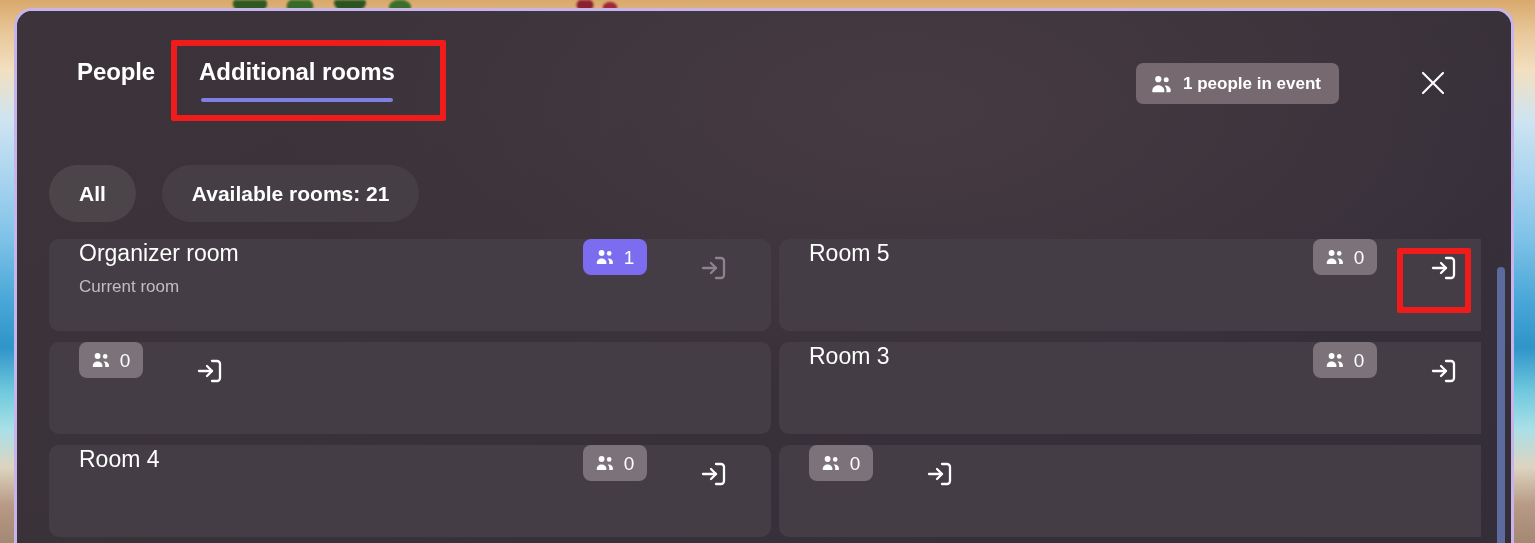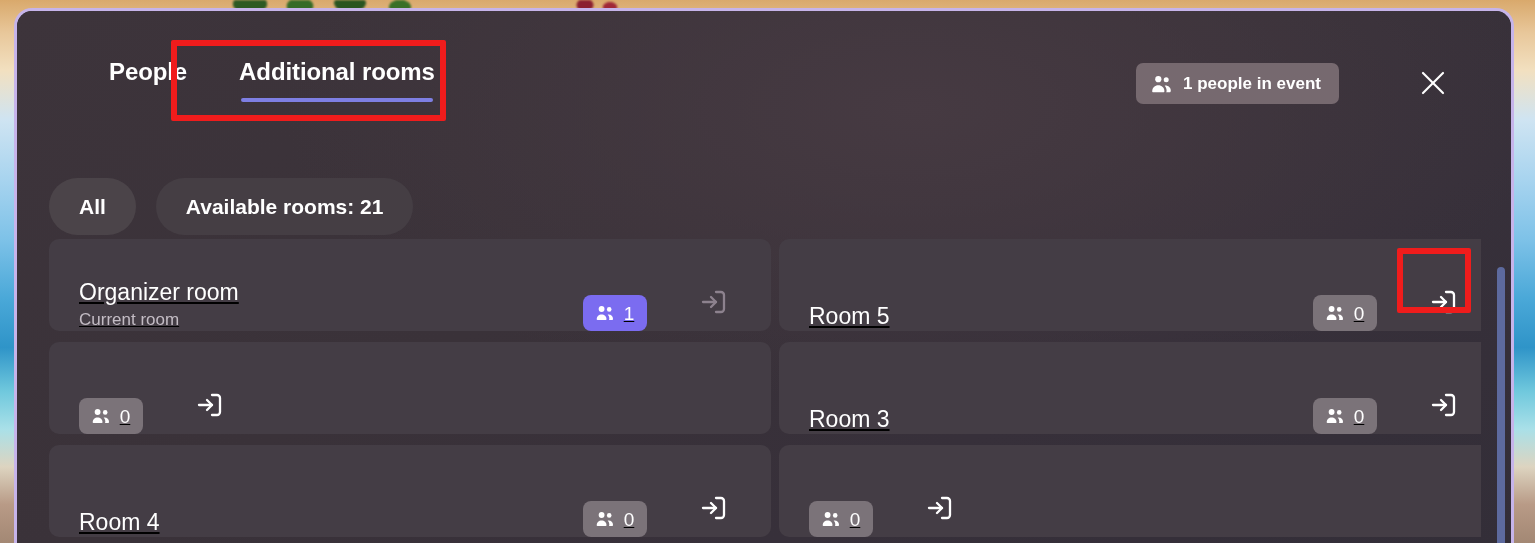--- a/index.html
+++ b/index.html
@@ -77,22 +77,21 @@
     width: 100%;
     height: 128px;
   }
 
   .tabs {
     position: absolute;
     left: 60px;
     top: 47px;
     display: flex;
     align-items: flex-start;
-    gap: 8px;
-    margin-left: 32px;
+    gap: 0;
   }
   .tab {
     position: relative;
     color: #ffffff;
     font-size: 24px;
     font-weight: 700;
     letter-spacing: -0.1px;
     padding: 0 0 16px 0;
     background: none;
     border: none;
@@ -147,23 +146,23 @@
     justify-content: center;
     background: none;
     border: none;
     cursor: pointer;
   }
 
   
   #filters {
     position: absolute;
     left: 32px;
-    top: 167px;
-    display: flex;
-    gap: 20px;
+    top: 154px;
+    display: flex;
+    gap: 26px;
   }
   .chip {
     height: 57px;
     display: flex;
     align-items: center;
     justify-content: center;
     padding: 0 30px;
     border-radius: 29px;
     border: none;
     color: #ffffff;
@@ -187,44 +186,43 @@
     grid-template-columns: 722px 722px;
     grid-auto-rows: 92px;
     column-gap: 8px;
     row-gap: 11px;
     overflow: hidden;
   }
 
   .room-card {
     position: relative;
     display: flex;
-    align-items: flex-end;
+    align-items: flex-start;
     border-radius: 10px;
     background: #443d45;
     padding: 0 0 0 30px;
-    text-decoration: underline;
   }
   .room-card.current { background: #443d45; }
 
   .room-names { flex: 1 1 auto; min-width: 0; }
   .room-title {
     color: #ffffff;
     font-size: 23px;
     font-weight: 400;
     line-height: 1.25;
     white-space: nowrap;
     overflow: hidden;
     text-overflow: ellipsis;
   }
   .room-sub {
     color: #c3bcc4;
     font-size: 17px;
     font-weight: 400;
     line-height: 1.3;
-    margin-top: 2px;
+    margin-top: 8px;
   }
 
   .count-badge {
     flex: 0 0 auto;
     height: 36px;
     min-width: 64px;
     display: flex;
     align-items: center;
     justify-content: center;
     gap: 9px;

